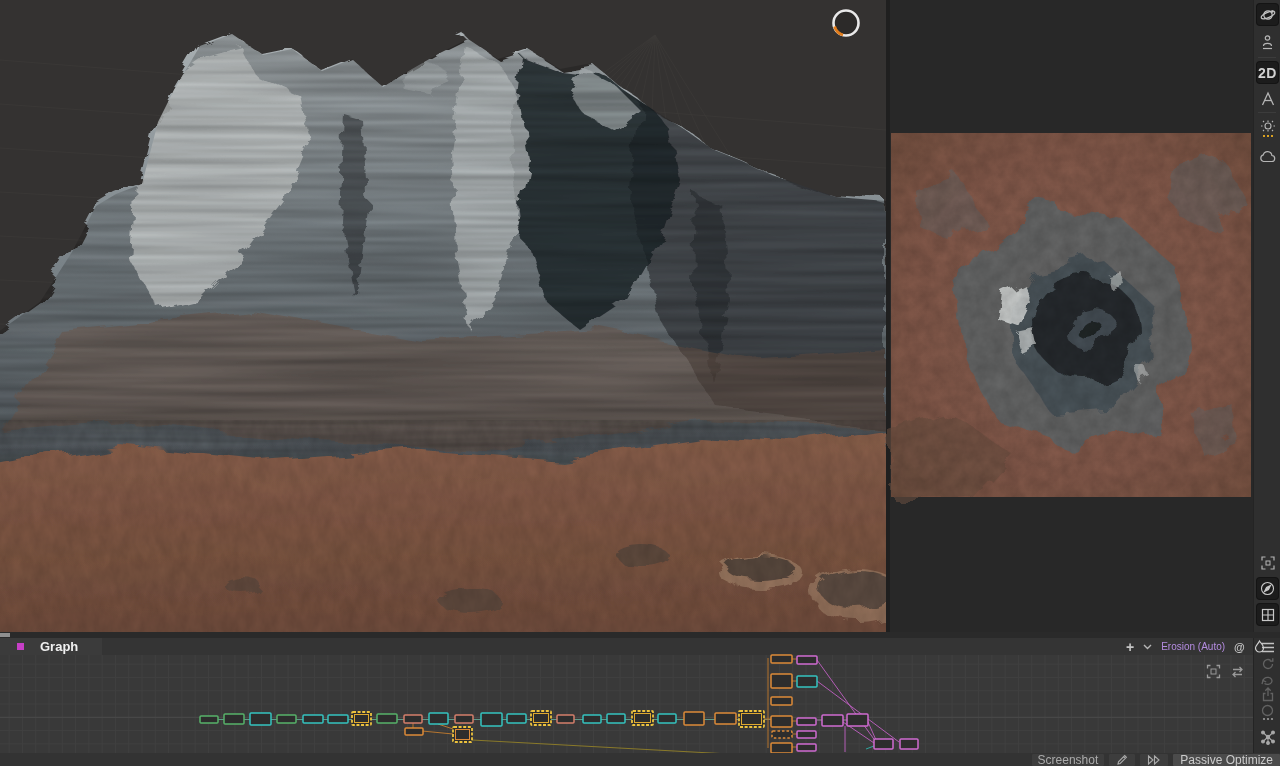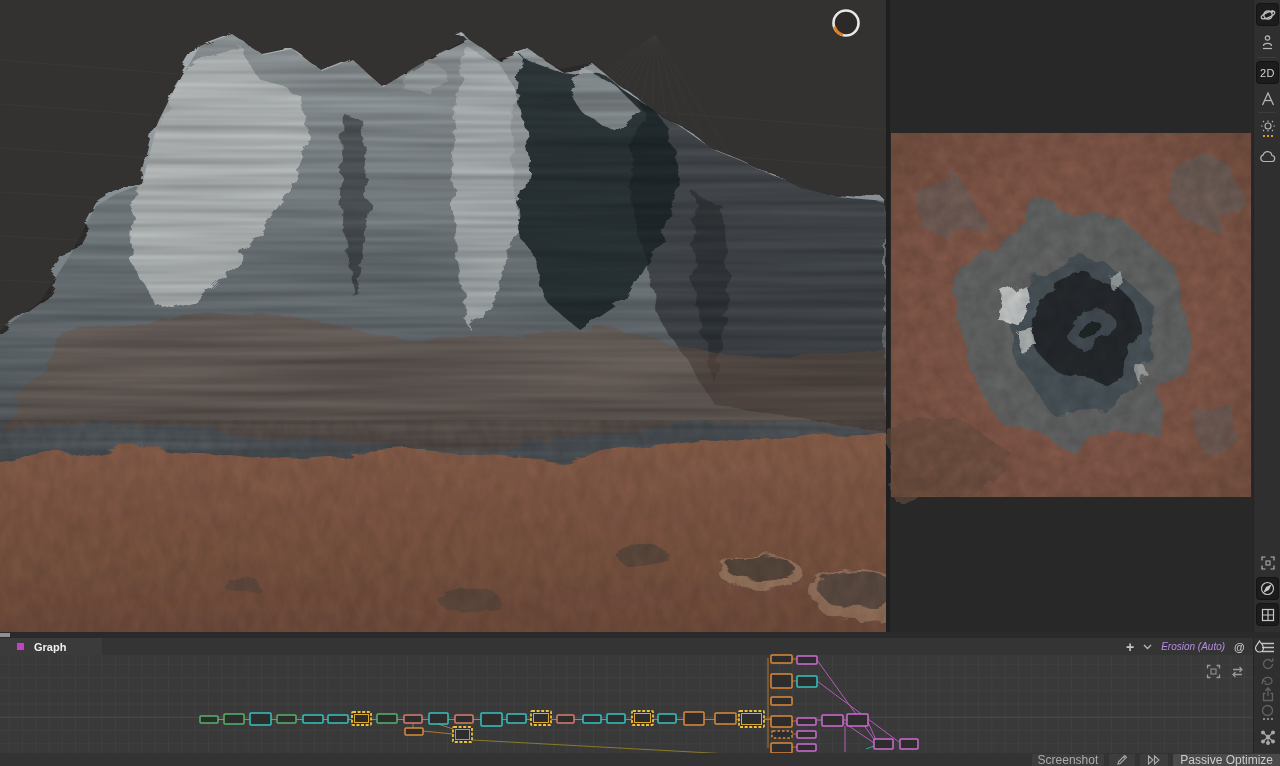--- a/index.html
+++ b/index.html
@@ -11,31 +11,31 @@
   #viewport3d{left:0;top:0;width:886px;height:632px;background:#343231;}
   
   #preview-panel{left:886px;top:0;width:367px;height:632px;background:#282828;border-left:4px solid #1f1f1f;box-sizing:border-box;}
   #preview2d{left:891px;top:133px;width:360px;height:364px;}
   
   #right-strip{left:1253px;top:0;width:27px;height:753px;background:#2f2f2f;border-left:1px solid #242424;box-sizing:border-box;}
   .strip-ic{position:absolute;left:3px;width:21px;height:21px;display:flex;align-items:center;justify-content:center;color:#b5b5b5;}
   .strip-box{background:#1c1c1c;border-radius:3px;box-shadow:0 0 0 1px #141414;}
   .faded{opacity:.38;}
   .strip-div{position:absolute;left:4px;width:18px;height:1px;background:#3c3c3c;}
-  .lbl2d{font-size:11px;font-weight:normal;color:#d2d2d2;letter-spacing:.5px;}
+  .lbl2d{font-size:14px;font-weight:bold;color:#d2d2d2;letter-spacing:.5px;}
   
   #splitter{left:0;top:632px;width:1280px;height:6px;background:#2a2a2a;}
   #splitter-grip{left:0;top:633px;width:10px;height:4px;background:#8f8f8f;}
   #graph-header{left:0;top:638px;width:1253px;height:17px;background:#343434;}
   #graph-tab{left:0;top:638px;width:102px;height:17px;background:#3b3b3b;display:flex;align-items:center;}
   #graph-tab svg{margin-left:17px;}
-  #graph-tab .tab-label{margin-left:10px;font-size:11px;font-weight:bold;color:#f0f0f0;}
+  #graph-tab .tab-label{margin-left:16px;font-size:13px;font-weight:bold;color:#f0f0f0;}
   #graph-controls{left:1126px;top:638px;height:17px;display:flex;align-items:center;gap:9px;color:#c6c6c6;}
   #graph-controls .plus{font-size:14px;font-weight:bold;line-height:1;}
-  #graph-controls .preset{font-size:10px;color:#b48ce0;font-style:italic;}
+  #graph-controls .preset{font-size:10px;color:#b48ce0;}
   #graph-controls .at{font-size:11px;font-weight:bold;}
   #graph-canvas{left:0;top:655px;width:1253px;height:98px;background:#393939;}
   #graph-canvas svg{display:block;}
   .gfx-btn{position:absolute;color:#9a9a9a;display:flex;align-items:center;justify-content:center;}
   
   #footer{left:0;top:753px;width:1280px;height:13px;background:#333333;display:flex;justify-content:flex-end;align-items:center;gap:5px;}
   .f-btn{height:12px;background:#3d3d3d;color:#ababab;font-size:12px;display:flex;align-items:center;padding:0 6px;border-radius:1px;}
   .f-btn.icon{padding:0 7px;}
   #optimize-btn{background:#4b4b4b;color:#cccccc;padding:0 7px;}
   svg{overflow:visible;}

